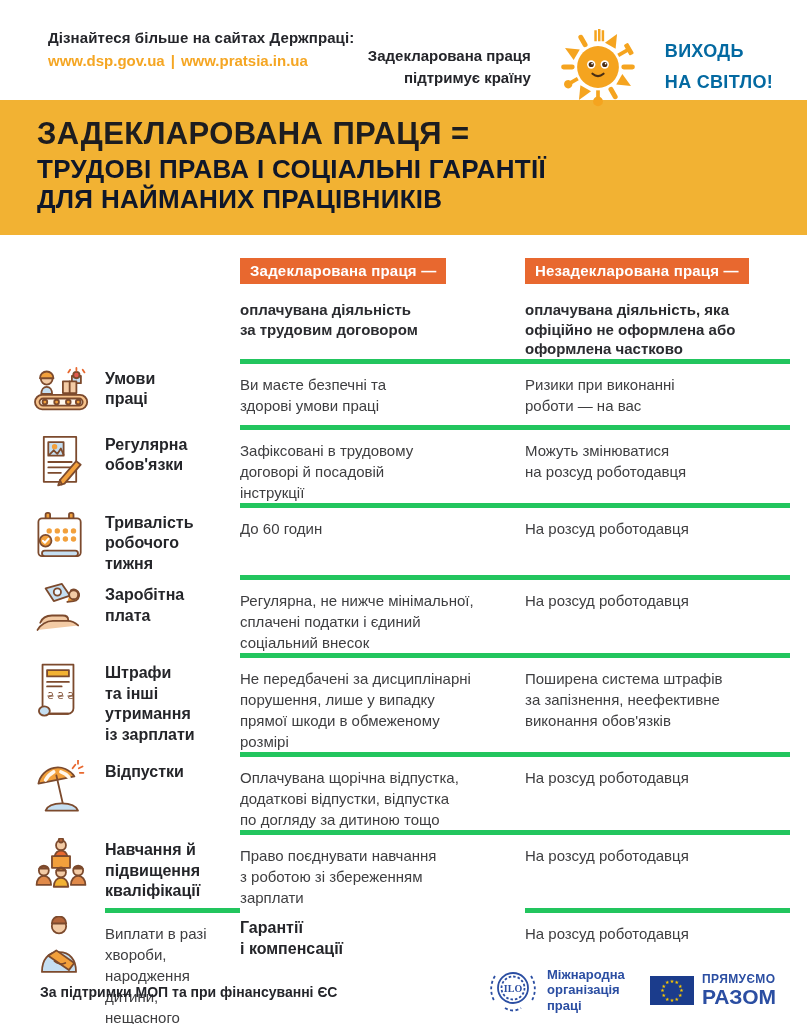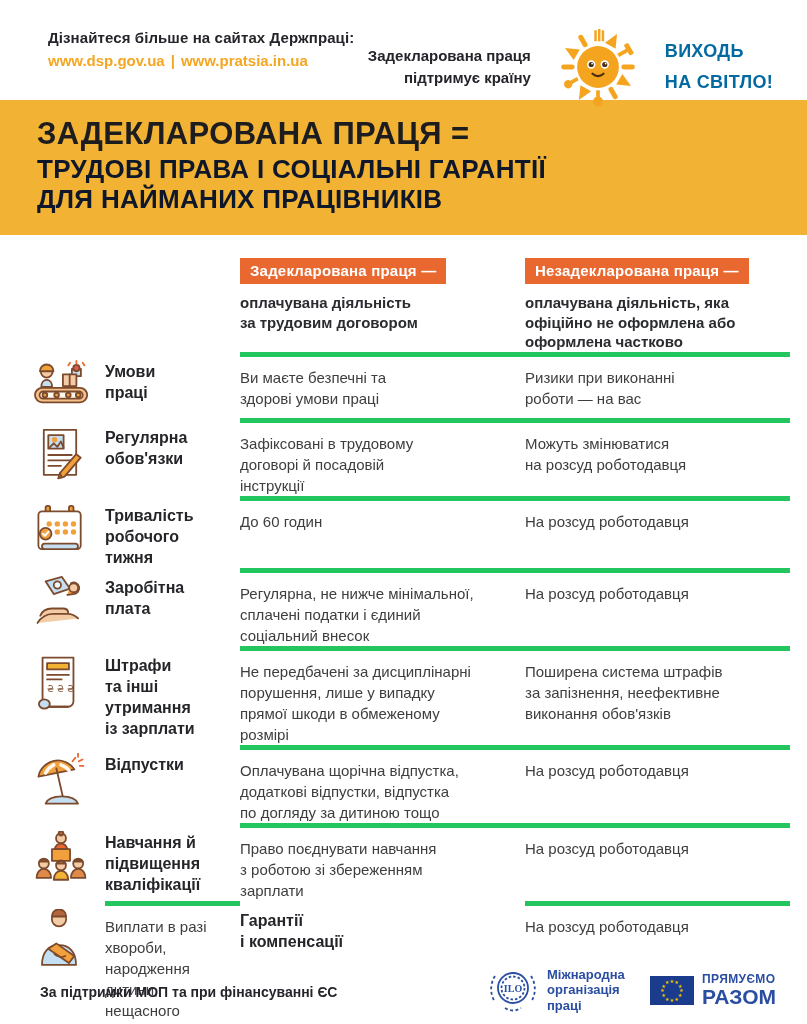--- a/index.html
+++ b/index.html
@@ -22,21 +22,21 @@
   .banner { background:#f2b233; height:135px; padding:15px 30px 0 37px; }
   .banner-line1 { font-size:31px; font-weight:800; color:#1d1d20; letter-spacing:.4px; line-height:1.25; }
   .banner-line2, .banner-line3 { font-size:26px; font-weight:800; color:#0f172a; letter-spacing:.3px; line-height:1.18; }
 
   
   .table-wrap { padding:0 12px 0 33px; }
   .grid { display:grid; grid-template-columns:72px 135px 285px 265px; }
   .thead { min-height:117px; padding-top:23px; }
   .col-head { padding-right:40px; }
   .badge { display:inline-block; background:#e8682f; color:#ffffff; font-size:15px; font-weight:bold; padding:4px 10px 5px 10px; letter-spacing:.2px; }
-  .col-sub { margin-top:9px; font-size:15px; font-weight:bold; color:#2b2c30; line-height:1.3; white-space:pre-line; }
+  .col-sub { margin-top:16px; font-size:15px; font-weight:bold; color:#2b2c30; line-height:1.3; white-space:pre-line; }
 
   .row { }
   .cell { padding-top:10px; }
   .cell-declared, .cell-undeclared { border-top:5px solid #22c55e; font-size:15px; color:#3e3e40; line-height:1.4; white-space:pre-line; padding-right:28px; }
   .cell-label { font-size:16px; font-weight:bold; color:#242529; line-height:1.3; white-space:pre-line; padding-right:6px; }
   .cell-icon { padding-top:8px; }
   .cell-icon svg { display:block; }
 
   
   .footer { position:absolute; left:0; bottom:0; width:807px; height:62px; }

